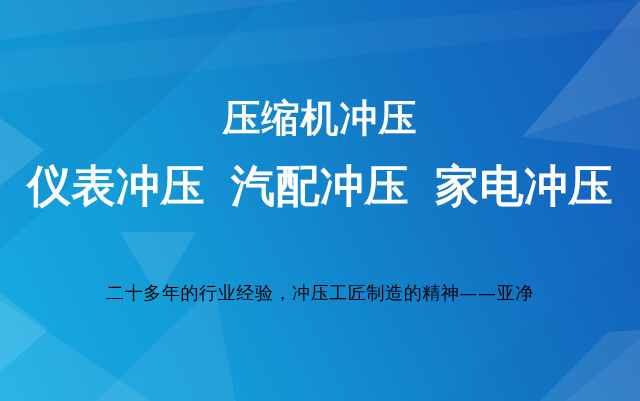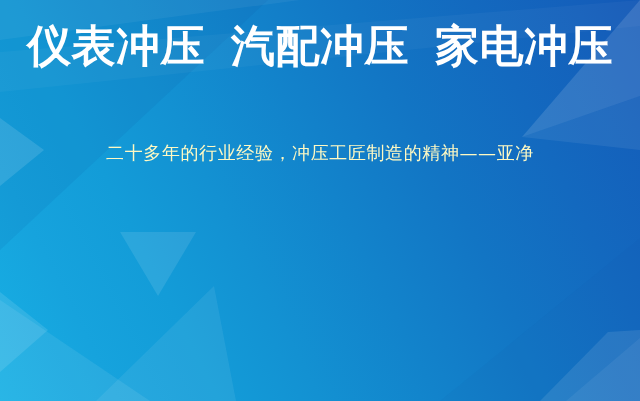--- a/index.html
+++ b/index.html
@@ -80,21 +80,21 @@
   .headline-sub .seg {
     display: inline-block;
   }
   .headline-sub .gap {
     display: inline-block;
     width: 26px;
   }
 
   .tagline {
     margin-top: 72px;
-    color: #fef9c3;
+    color: #000000;
     font-size: 18px;
     font-weight: normal;
     letter-spacing: 0.6px;
     line-height: 1.2;
     text-align: center;
     white-space: nowrap;
   }
 </style>
 </head>
 <body>
@@ -127,20 +127,21 @@
 
       <polygon points="640,330 640,401 540,401 608,332" fill="#ffffff" opacity="0.10"></polygon>
       <polygon points="640,338 640,401 566,401" fill="#ffffff" opacity="0.06"></polygon>
 
       <polygon points="640,238 640,401 440,401" fill="#0d4f9e" opacity="0.05"></polygon>
     </svg>
   </div>
 
   <div class="content">
 
+    <div class="headline-main">压缩机冲压</div>
 
     <div class="headline-sub">
       <span class="seg">仪表冲压</span><span class="gap"></span><span class="seg">汽配冲压</span><span class="gap"></span><span class="seg">家电冲压</span>
     </div>
 
     <div class="tagline">二十多年的行业经验，冲压工匠制造的精神——亚净</div>
 
   </div>
 </div>
 

